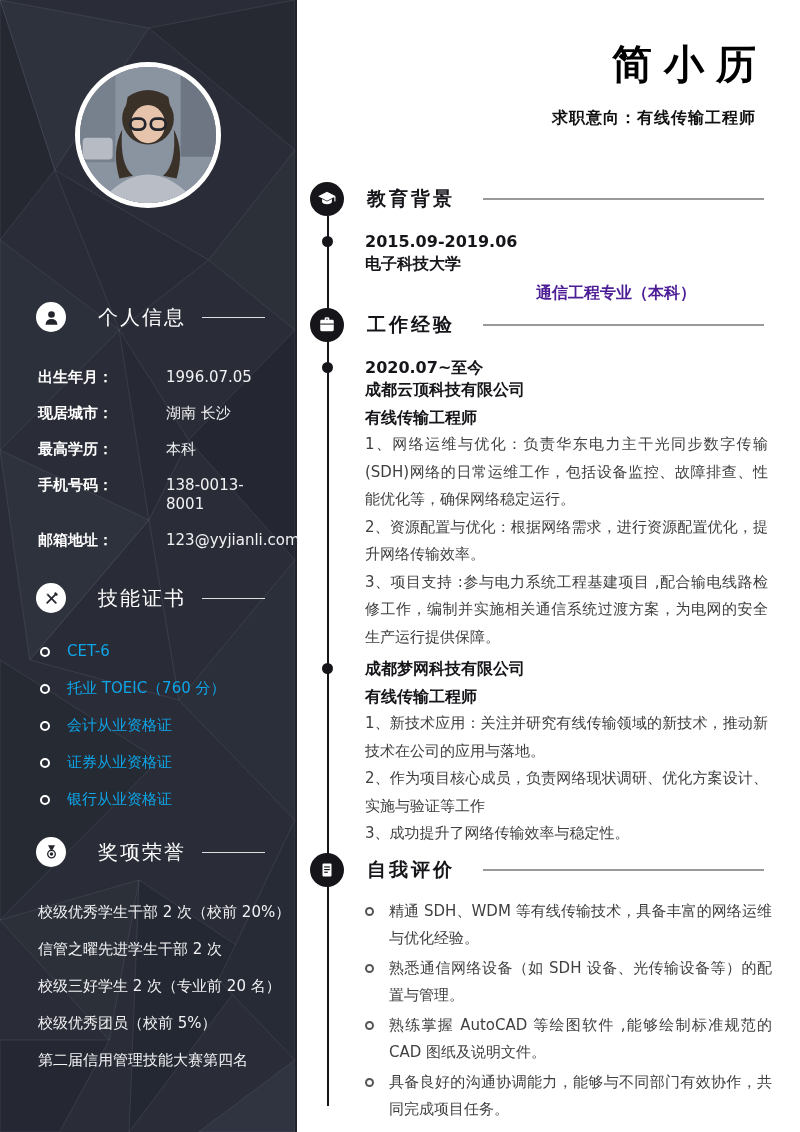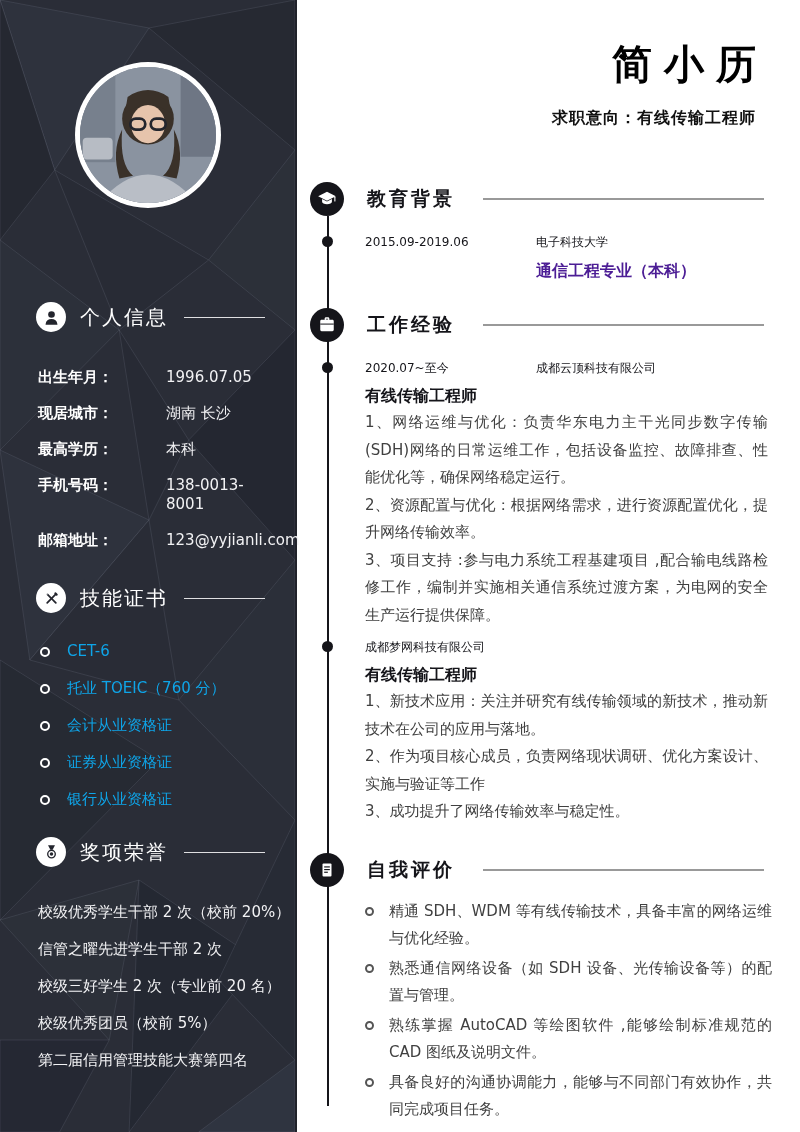--- a/index.html
+++ b/index.html
@@ -28,21 +28,21 @@
   #s-info   { top:302px; }
   #s-skills { top:583px; }
   #s-awards { top:837px; }
 
   .s-head { display:flex; align-items:center; margin:0 30px 0 36px; }
   .s-icon {
     width:30px; height:30px; border-radius:50%; background:#fff; flex:none;
     display:flex; align-items:center; justify-content:center;
   }
   .s-icon svg { width:19px; height:19px; fill:#23252d; }
-  .s-title { font-size:20px; margin-left:14px; letter-spacing:2px; color:#fff; white-space:nowrap; }
+  .s-title { font-size:20px; margin-left:32px; letter-spacing:2px; color:#fff; white-space:nowrap; }
   .s-rule { flex:1; height:1px; background:rgba(255,255,255,.85); margin-left:16px; }
 
   .info-rows { margin:36px 16px 0 38px; }
   .info-row { display:flex; margin-bottom:17px; font-size:15px; line-height:19px;gap:40px; }
   .info-label { font-weight:bold; width:88px; flex:none; color:#fff; }
   .info-value { color:#f2f2f4; }
 
   .skill-list { margin:29px 16px 0 40px; }
   .skill-item { display:flex; align-items:center; margin-bottom:9px; font-size:15px; line-height:19px; color:#0ea5e9;margin-top:18px; }
   .ring { width:10px; height:10px; border:2px solid #fff; border-radius:50%; margin-right:17px; flex:none; }
@@ -69,21 +69,21 @@
     display:flex; align-items:center; justify-content:center; position:relative; z-index:2;
   }
   .m-icon svg { width:20px; height:20px; fill:#fff; }
   .m-title { font-size:19px; font-weight:bold; color:#15151a; margin-left:23px; letter-spacing:3px; white-space:nowrap; }
   .m-rule { flex:1; height:2px; background:#999; margin-left:28px; }
 
   .entry { position:relative; margin:0 32px 0 66px; }
   .entry.first { margin-top:15px; }
   .entry + .entry { margin-top:7px; }
   .dot { position:absolute; left:-43px; top:5px; width:11px; height:11px; border-radius:50%; background:#15151a; }
-  .entry-row { display:flex; font-size:12px; font-weight:normal; color:#15151a; line-height:22px; }
+  .entry-row { display:flex; font-size:16px; font-weight:bold; color:#15151a; line-height:22px;flex-direction:column; }
   .entry-period { width:171px; flex:none; }
   .edu-major { margin-left:171px; font-size:16px; font-weight:bold; color:#4c1d95; line-height:22px; margin-top:7px; }
   .entry-role { font-size:16px; font-weight:bold; color:#15151a; line-height:22px; margin-top:6px; }
   .details { margin-top:2px; }
   .details p { font-size:15px; color:#404040; line-height:27.5px; text-align:justify; }
 
   .eval-list { margin:11px 28px 0 66px; }
   .eval-item { display:flex; margin-bottom:3px; }
   .eval-ring { width:9px; height:9px; border:2px solid #555; border-radius:50%; margin:9px 15px 0 0; flex:none; }
   .eval-text { font-size:15px; color:#404040; line-height:27px; text-align:justify; flex:1; }

